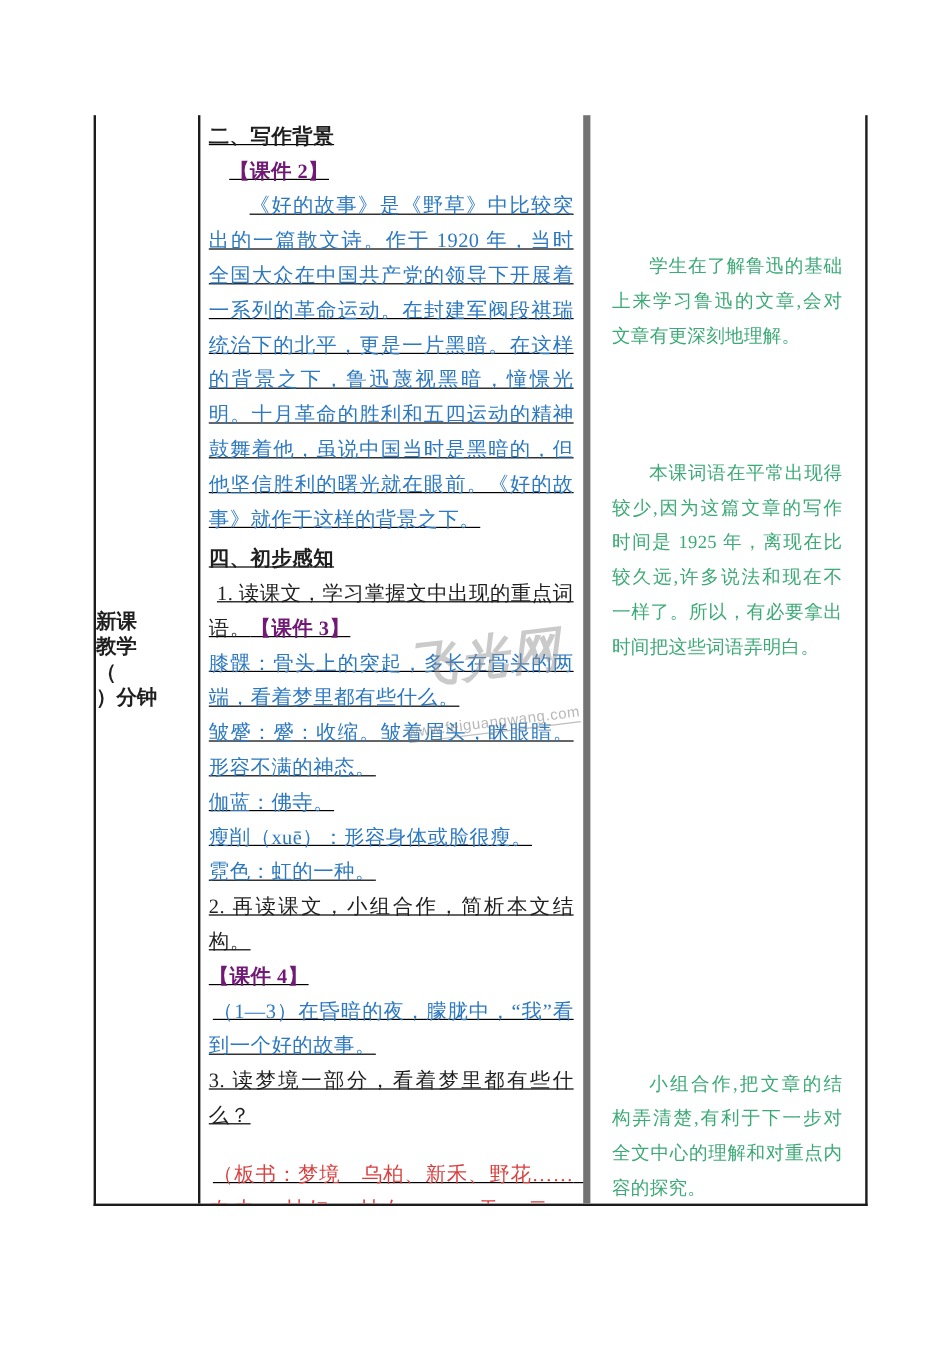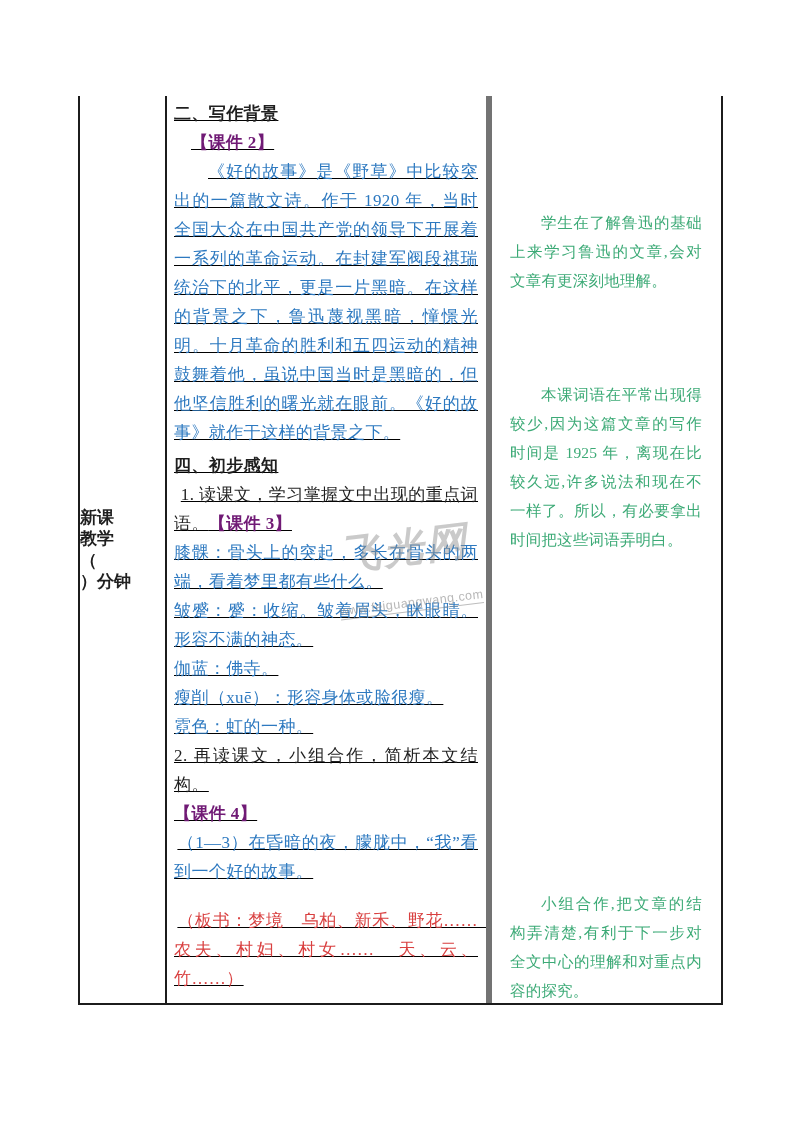--- a/index.html
+++ b/index.html
@@ -79,20 +79,21 @@
         <p style="margin-top: 4px;"><span class="sty-h">四、初步感知</span></p>
         <p style="text-indent: 0.4em;"><span class="sty-k">1. 读课文，学习掌握文中出现的重点词语。</span><span class="sty-bb">【课件 3】</span></p>
         <p><span class="sty-b">膝髁：骨头上的突起，多长在骨头的两端，看着梦里都有些什么。</span></p>
         <p><span class="sty-b">皱蹙：蹙：收缩。皱着眉头，眯眼睛。形容不满的神态。</span></p>
         <p><span class="sty-b">伽蓝：佛寺。</span></p>
         <p><span class="sty-b">瘦削（xuē）：形容身体或脸很瘦。</span></p>
         <p><span class="sty-b">霓色：虹的一种。</span></p>
         <p><span class="sty-k">2. 再读课文，小组合作，简析本文结构。</span></p>
         <p><span class="sty-bb">【课件 4】</span></p>
         <p style="text-indent: 0.2em;"><span class="sty-b">（1—3）在昏暗的夜，朦胧中，“我”看到一个好的故事。</span></p>
+        <p><span class="sty-k">3. 读梦境一部分，看着梦里都有些什么？</span></p>
         <p style="text-indent: 0.2em; margin-top: 20px;"><span class="sty-r">（板书：梦境　乌柏、新禾、野花……　农夫、村妇、村女……　天、云、竹……）</span></p>
       </div>
 
     <div class="cell notes" id="notes-cell">
         <p class="note" style="top: 112px;">学生在了解鲁迅的基础上来学习鲁迅的文章,会对文章有更深刻地理解。</p>
         <p class="note" style="top: 284px;">本课词语在平常出现得较少,因为这篇文章的写作时间是 1925 年，离现在比较久远,许多说法和现在不一样了。所以，有必要拿出时间把这些词语弄明白。</p>
         <p class="note" style="top: 768px; margin-top: 25px;">小组合作,把文章的结构弄清楚,有利于下一步对全文中心的理解和对重点内容的探究。</p>
       </div>
 
   </div>

